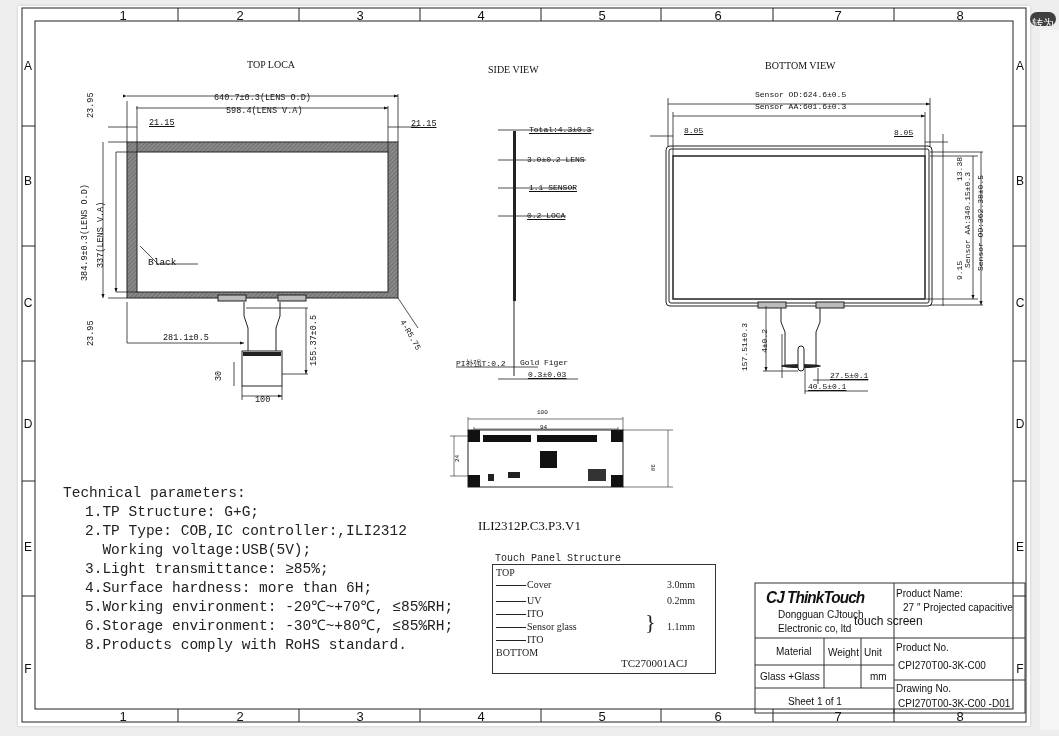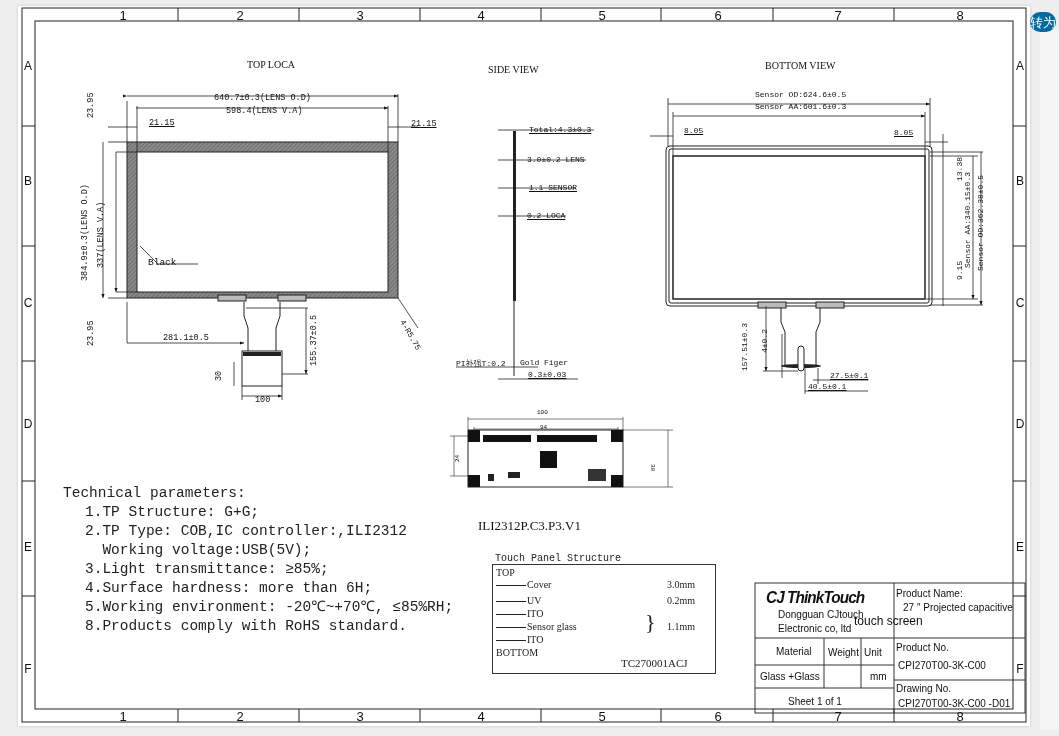--- a/index.html
+++ b/index.html
@@ -7,21 +7,21 @@
   .sheet { position:absolute; left:18px; top:6px; width:1012px; height:720px; background:#fff; box-shadow:0 0 3px rgba(0,0,0,0.15); }
   .abs { position:absolute; }
   .zone-num { position:absolute; font-size:13px; text-align:center; color:#111; }
   .zone-let { position:absolute; font-size:12px; width:14px; text-align:center; color:#111; }
   .serif { font-family:"Liberation Serif", serif; }
   .mono { font-family:"Liberation Mono", monospace; }
   .tech { position:absolute; left:45px; top:478px; font-family:"Liberation Mono", monospace; font-size:14.5px; line-height:19px; color:#222; }
   .tech div { white-space:pre; }
   .tps { position:absolute; left:474px; top:558px; width:222px; height:108px; border:1px solid #333; font-family:"Liberation Serif", serif; font-size:10px; color:#222; }
   .tps-title { position:absolute; left:477px; top:547px; font-family:"Liberation Mono", monospace; font-size:10px; color:#222; }
-  .badge { position:absolute; left:1030px; top:12px; width:26px; height:20px; border-radius:11px; background:#0369a1; color:#fff; font-size:13px; line-height:22px; text-align:center; overflow:hidden; }
+  .badge { position:absolute; left:1030px; top:12px; width:26px; height:14px; border-radius:11px; background:#404040; color:#fff; font-size:11px; line-height:22px; text-align:center; overflow:hidden; }
   .scrollstrip { position:absolute; left:1040px; top:30px; width:19px; height:700px; background:#f5f5f5; }
 </style>
 </head>
 <body>
 
 <div class="sheet">
   <svg class="abs" style="left:0;top:0" width="1012" height="720" viewBox="0 0 1012 720">
     <defs>
       <pattern id="hatch" width="3" height="3" patternUnits="userSpaceOnUse" patternTransform="rotate(45)">
         <rect width="3" height="3" fill="#8a8a8a"></rect>
@@ -258,20 +258,21 @@
   <div class="abs serif" style="left:460px;top:512px;font-size:13px">ILI2312P.C3.P3.V1</div>
 
   <div class="tech">
     <div>Technical parameters:</div>
     <div style="padding-left:22px">1.TP Structure: G+G;</div>
     <div style="padding-left:22px">2.TP Type: COB,IC controller:,ILI2312</div>
     <div style="padding-left:22px">  Working voltage:USB(5V);</div>
     <div style="padding-left:22px">3.Light transmittance: ≥85%;</div>
     <div style="padding-left:22px">4.Surface hardness: more than 6H;</div>
     <div style="padding-left:22px">5.Working environment: -20℃~+70℃, ≤85%RH;</div>
+    <div style="padding-left:22px">6.Storage environment: -30℃~+80℃, ≤85%RH;</div>
     <div style="padding-left:22px">8.Products comply with RoHS standard.</div>
   </div>
 
   <div class="tps-title">Touch Panel Structure</div>
   <div class="tps">
     <div class="abs" style="left:3px;top:2px">TOP</div>
     <div class="abs" style="left:3px;top:14px;width:30px;border-top:1px solid #222;margin-top:6px"></div>
     <div class="abs" style="left:34px;top:14px">Cover</div>
     <div class="abs" style="left:174px;top:14px">3.0mm</div>
     <div class="abs" style="left:3px;top:30px;width:30px;border-top:1px solid #222;margin-top:6px"></div>

